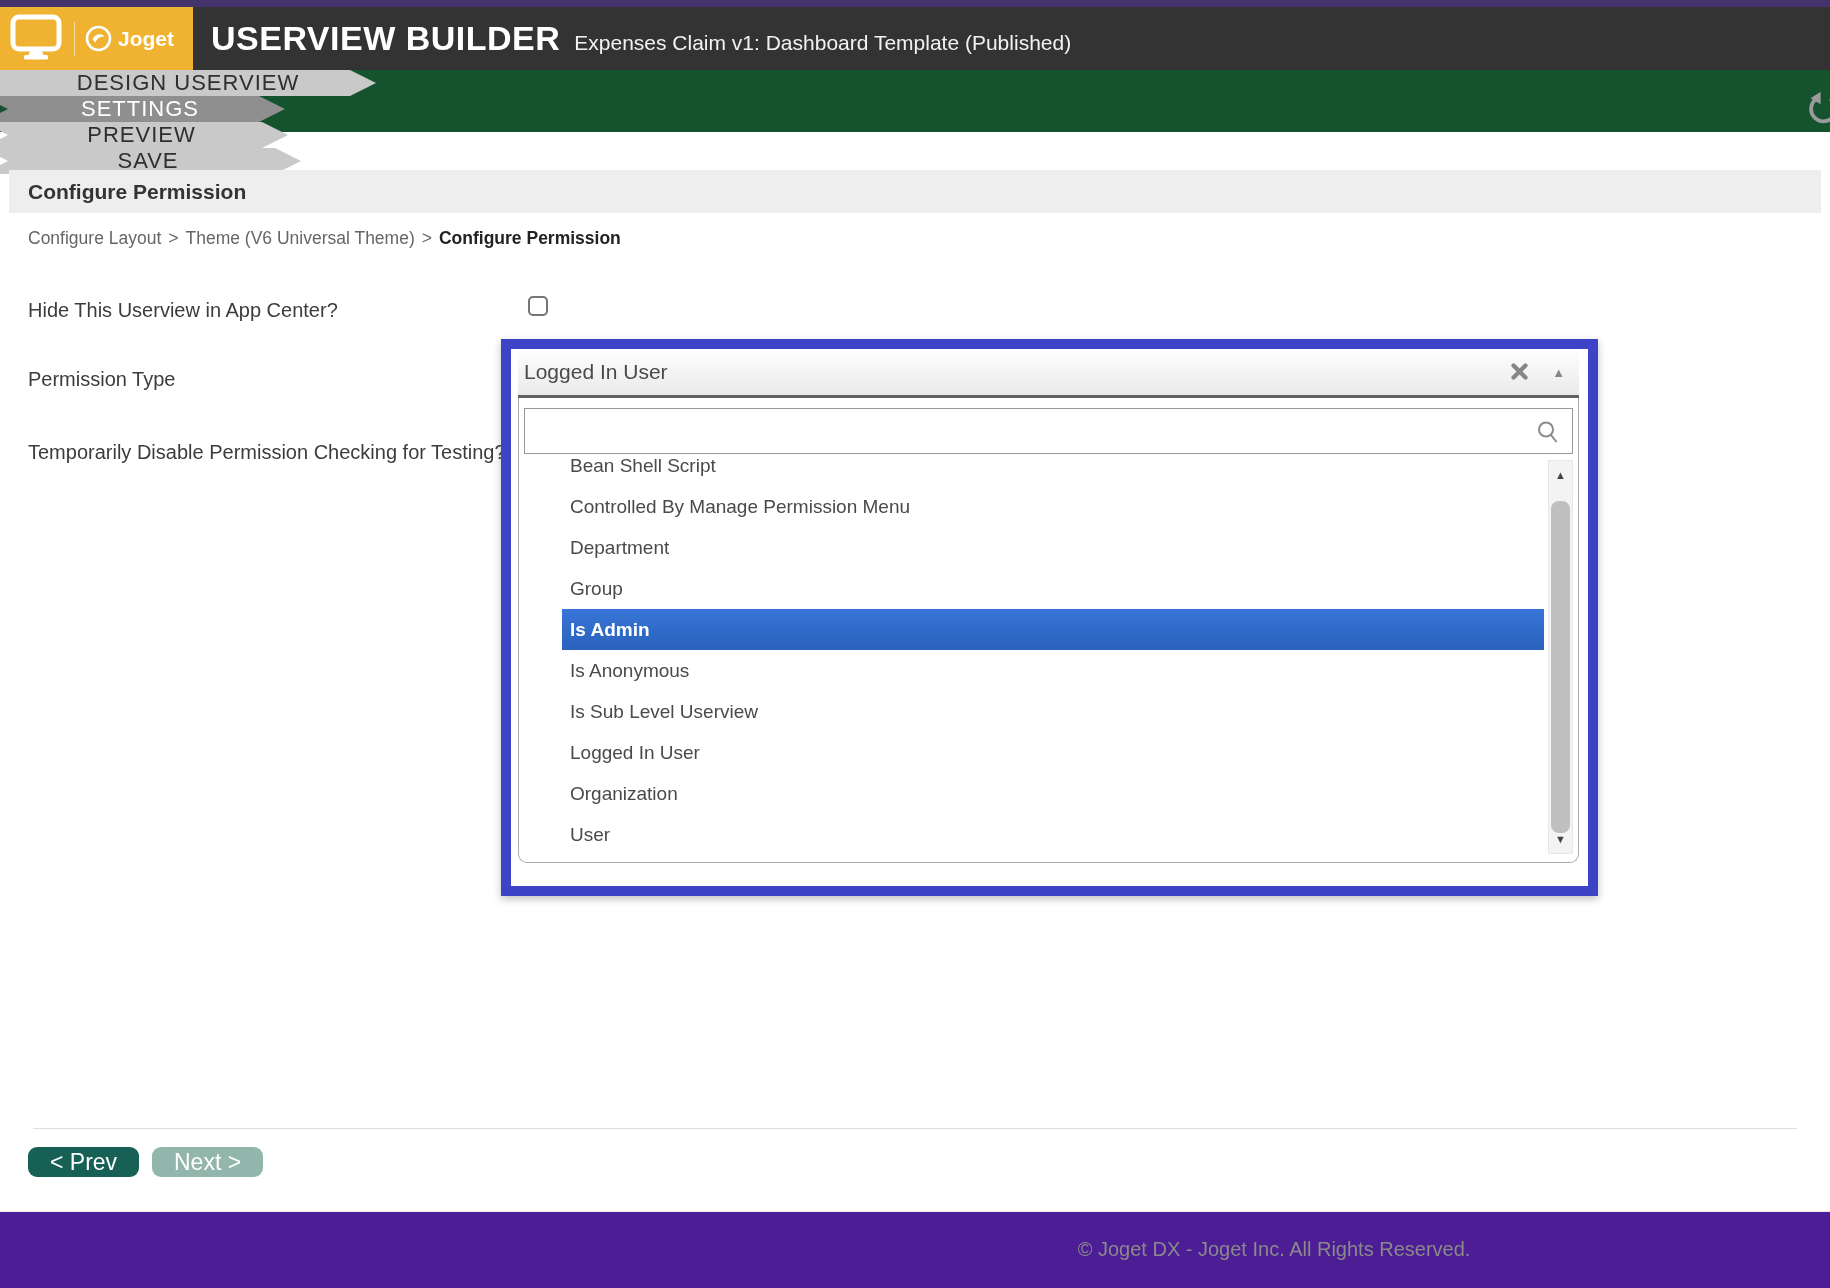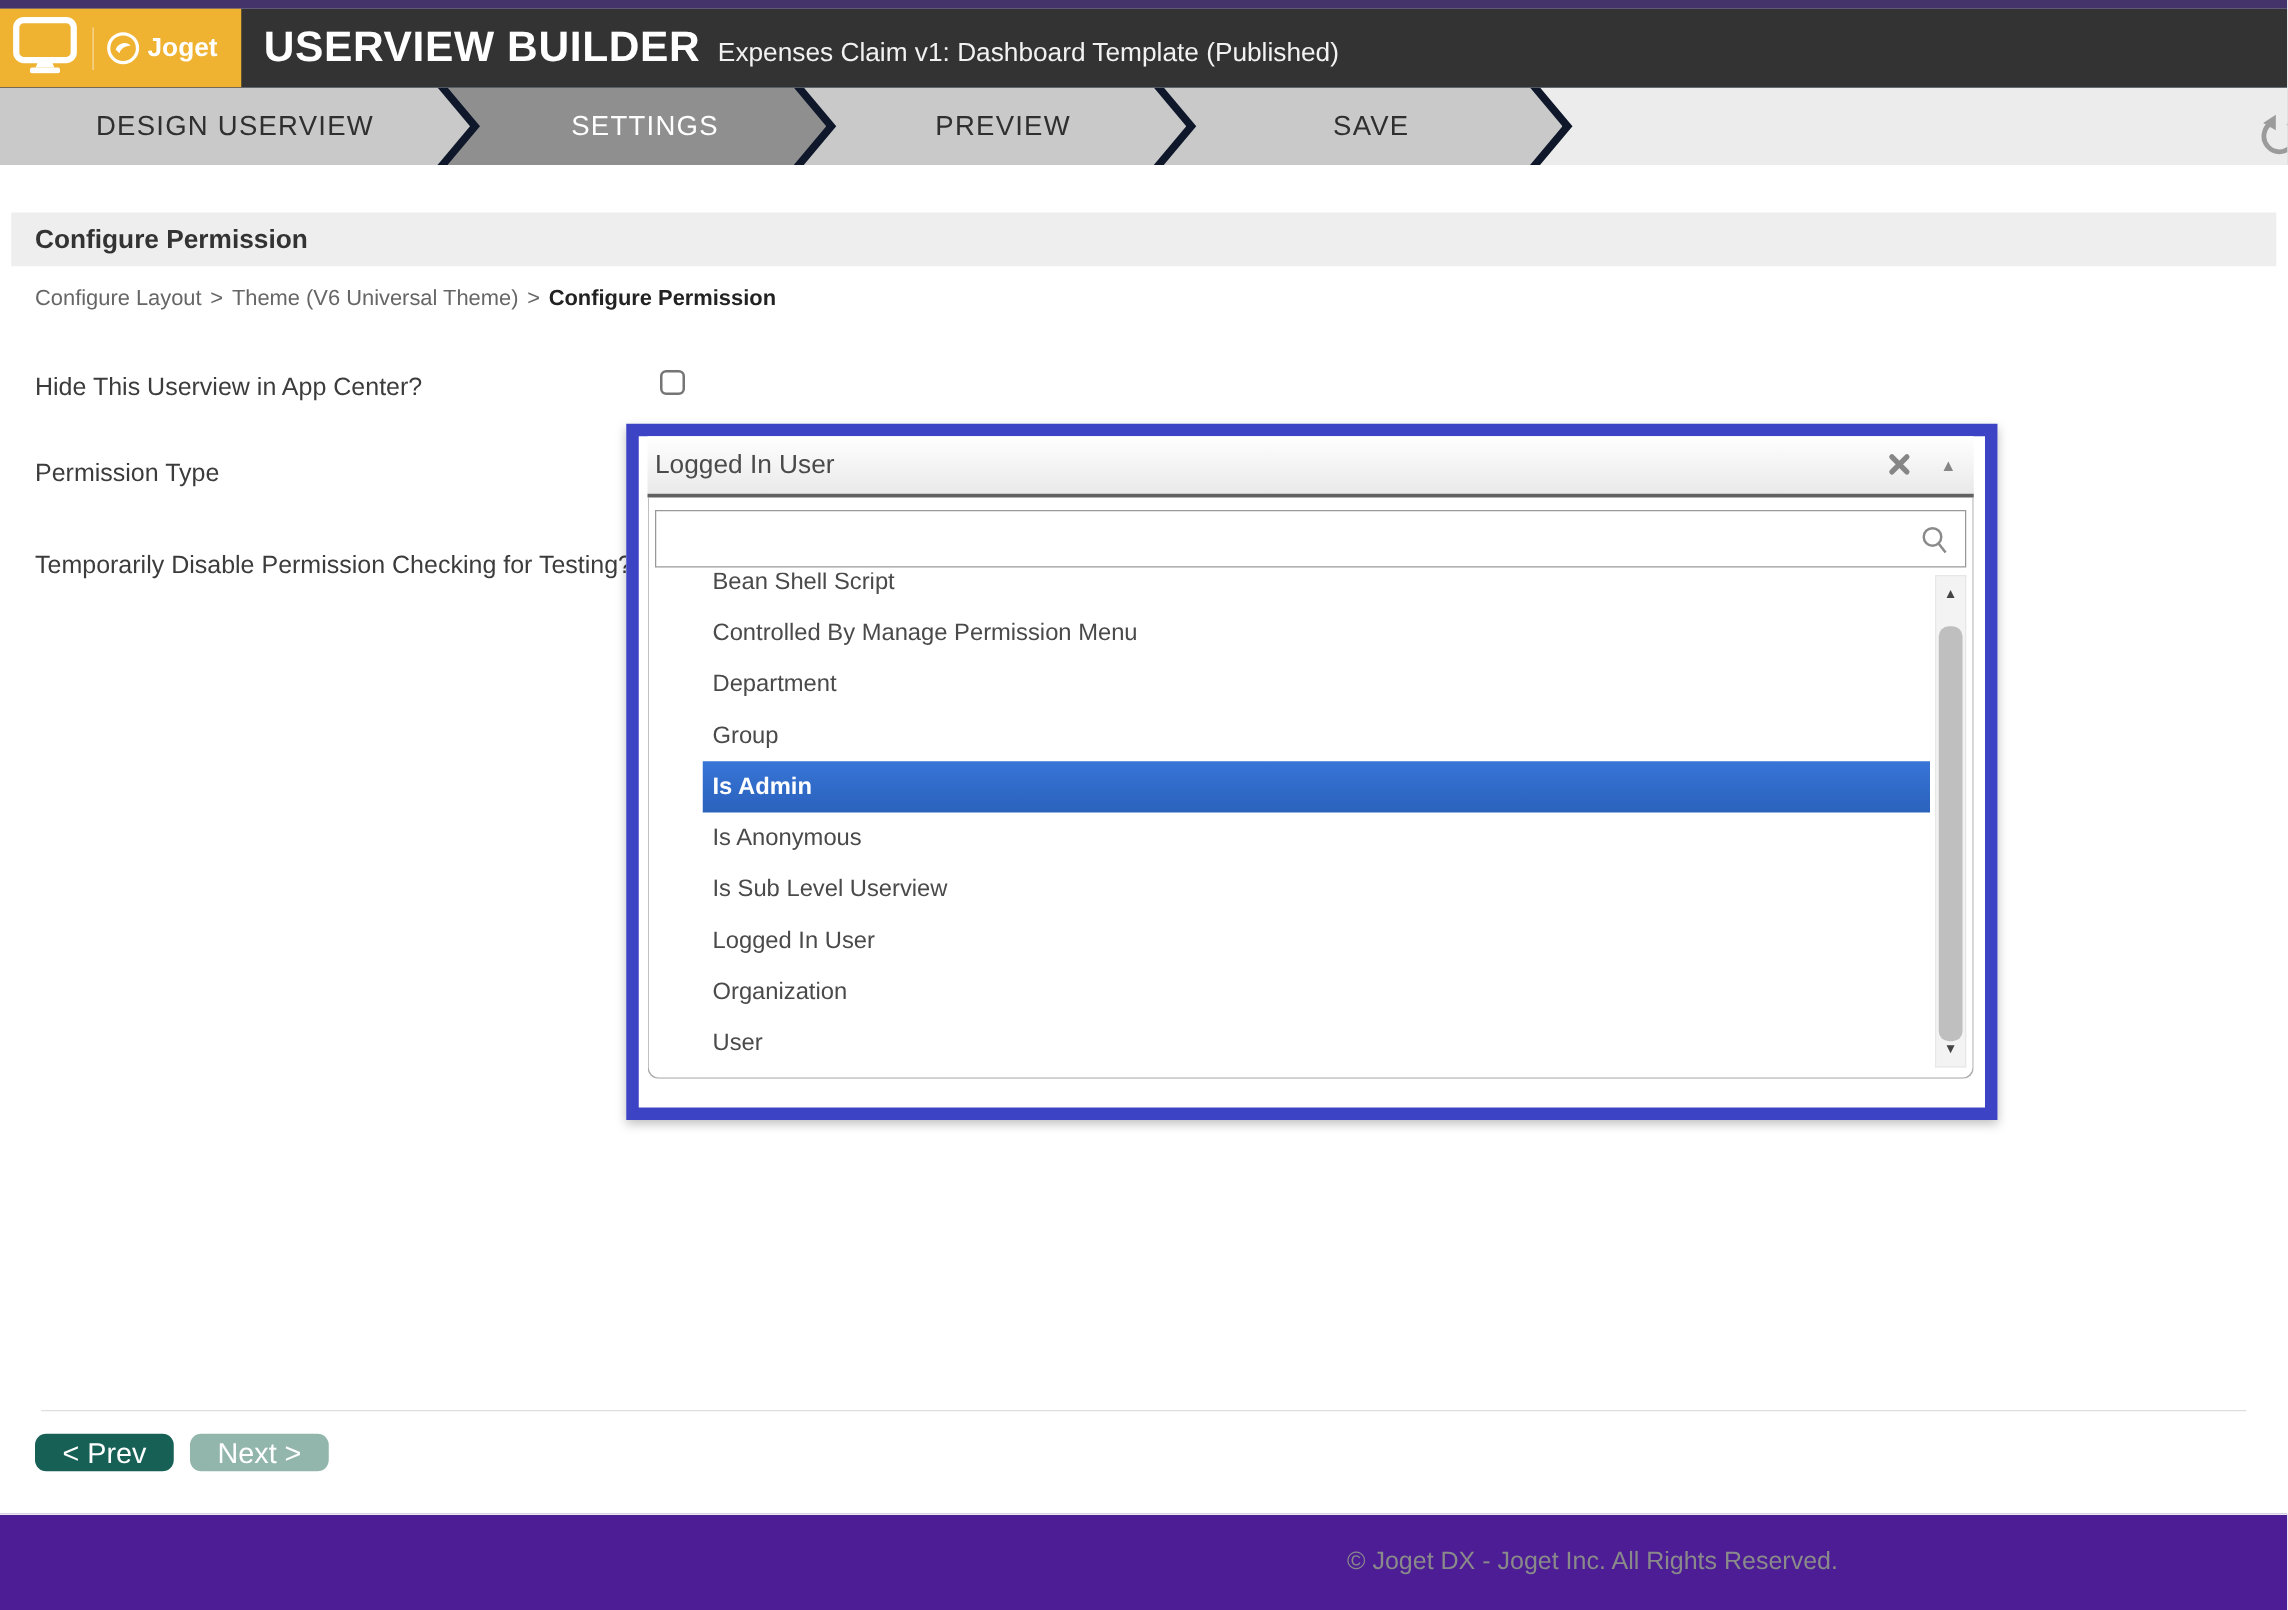--- a/index.html
+++ b/index.html
@@ -11,21 +11,21 @@
   .app-header { position:absolute; left:0; top:7px; width:100%; height:63px; background:#333333; display:flex; align-items:stretch;text-align:center; }
   .logo-block { width:193px; background:#EFB231; display:flex; align-items:center; padding:0 10px; flex-shrink:0; }
   .logo-divider { width:1px; height:34px; background:rgba(255,255,255,.55); margin:0 10px 0 12px; }
   .joget-brand { display:flex; align-items:center; gap:6px; }
   .joget-brand .txt { color:#fff; font-size:21px; font-weight:bold; }
   .title-block { display:flex; align-items:baseline; gap:14px; padding-left:18px; color:#fff; align-self:center; white-space:nowrap; }
   .app-title { font-size:34px; font-weight:bold; letter-spacing:.5px; }
   .app-subtitle { font-size:21px; font-weight:normal; color:#f2f2f2; }
 
   
-  .tabs { position:absolute; left:0; top:70px; width:100%; height:62px; background:#0f172a; display:flex; }
+  .tabs { position:absolute; left:0; top:70px; width:100%; height:62px; background:#14532d; display:flex;flex-direction:column; }
   .tab { height:62px; background:#C9C9C9; color:#2F2F2F; font-size:22px; letter-spacing:1px;
          display:flex; align-items:center; justify-content:center; cursor:pointer;
          clip-path:polygon(0 0, calc(100% - 26px) 0, 100% 50%, calc(100% - 26px) 100%, 0 100%); }
   .tab.notched { margin-left:-18px;
          clip-path:polygon(0 0, calc(100% - 26px) 0, 100% 50%, calc(100% - 26px) 100%, 0 100%, 26px 50%);
          padding-left:13px; }
   .tab.active { background:#8F8F8F; color:#fff; }
   .t1 { width:376px; } .t2 { width:303px; } .t3 { width:306px; } .t4 { width:319px; }
   .tabs-filler { flex:1; margin-left:-18px; background:#ECECEC;
          clip-path:polygon(0 0, 100% 0, 100% 100%, 0 100%, 26px 50%); }

